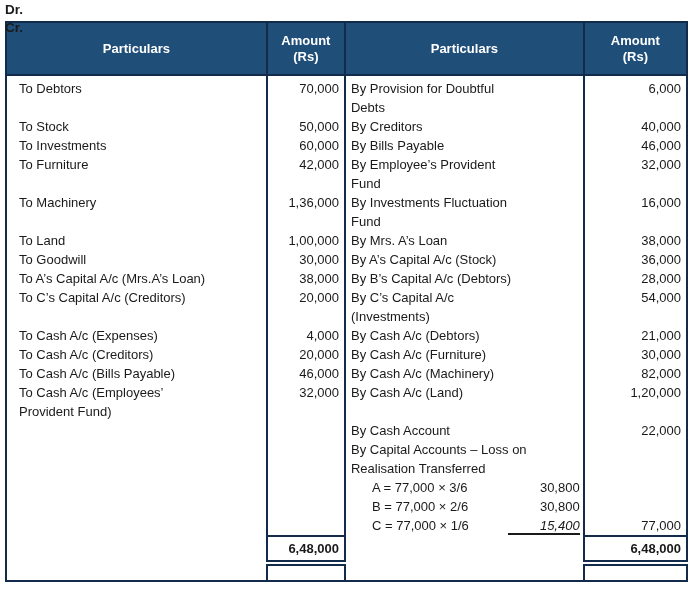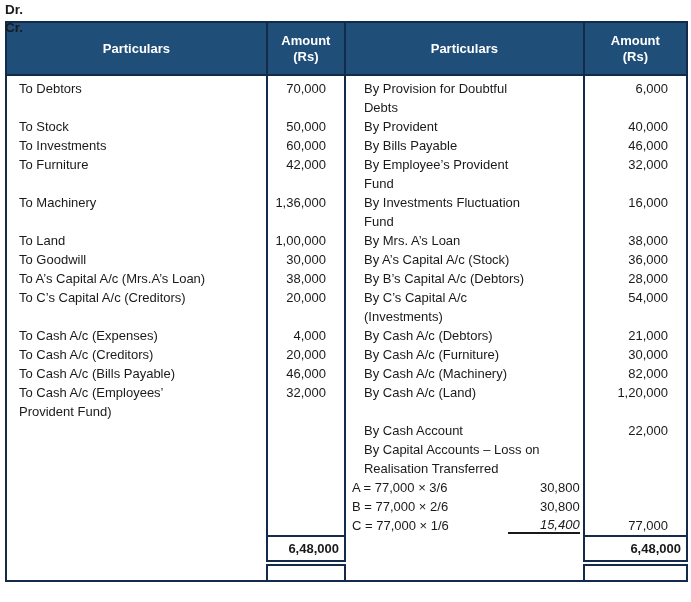--- a/index.html
+++ b/index.html
@@ -65,29 +65,29 @@
   td.vb-r { border-right: 2px solid var(--border, #122B4A); }
 
   .line {
     height: 19px;
     line-height: 19px;
     font-size: 13px;
     white-space: nowrap;
     overflow: visible;
   }
   .pline { padding-left: 12px; }
-  .aline { text-align: right; padding-right: 18px; }
+  .aline { text-align: right; padding-right: 5px; }
 
   .rline {
     display: flex;
     justify-content: space-between;
-    padding-left: 18px;
+    padding-left: 5px;
     padding-right: 3px;
   }
-  .rline.indent { padding-left: 6px; }
+  .rline.indent { padding-left: 26px; align-items: flex-end; }
   .rline .ptext { white-space: nowrap; }
   .rline .sub {
     width: 72px;
     text-align: right;
     white-space: nowrap;
     box-sizing: border-box;
   }
   .rline .sub.rule {
     border-bottom: 2px solid #1a1a1a;
     height: 18px;
@@ -190,21 +190,21 @@
             <div class="line aline"></div>
           </td>
         <td class="bodycell vb-r" id="cell-rp">
             <div class="line rline">
               <span class="ptext">By Provision for Doubtful</span>
             </div>
             <div class="line rline">
               <span class="ptext">Debts</span>
             </div>
             <div class="line rline">
-              <span class="ptext">By Provident</span>
+              <span class="ptext">By Creditors</span>
             </div>
             <div class="line rline">
               <span class="ptext">By Bills Payable</span>
             </div>
             <div class="line rline">
               <span class="ptext">By Employee’s Provident</span>
             </div>
             <div class="line rline">
               <span class="ptext">Fund</span>
             </div>

